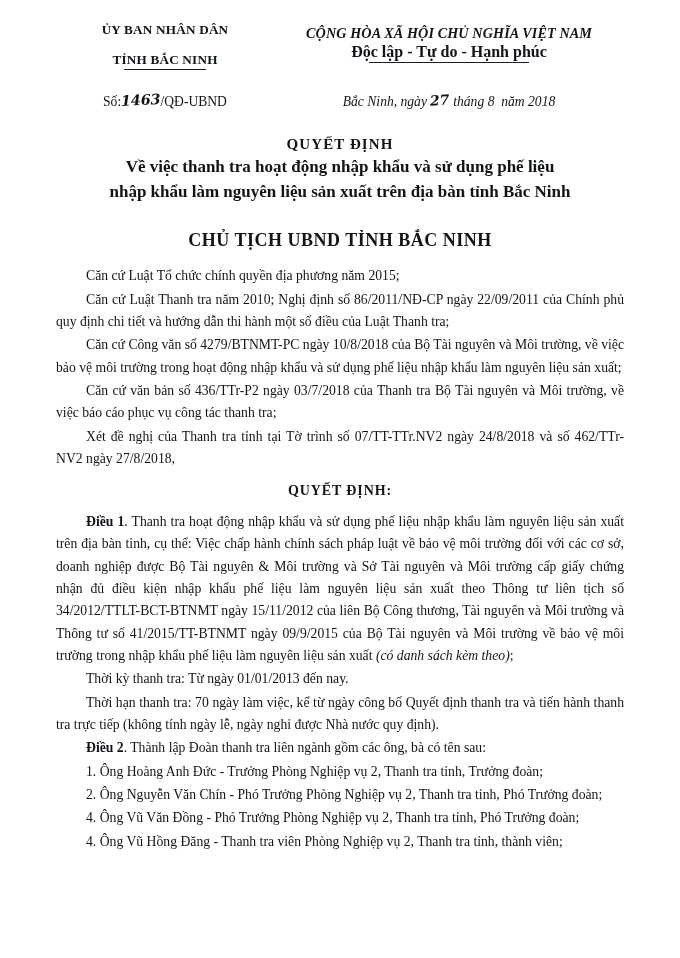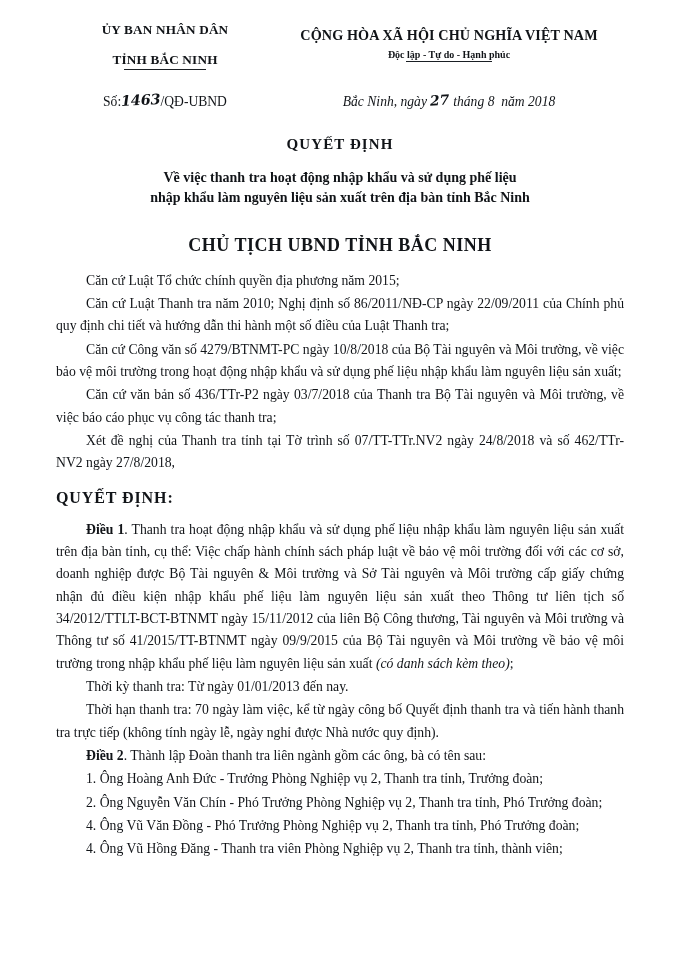--- a/index.html
+++ b/index.html
@@ -51,23 +51,24 @@
   .org-line2:after {
     content: "";
     position: absolute;
     left: 14px; right: 14px; bottom: 0;
     border-bottom: 1.1px solid #1a1f24;
   }
   .nation-line1 {
     font-size: 14.2px;
     font-weight: bold;
     letter-spacing: .1px;
+    font-style: italic;
   }
   .nation-line2 {
-    font-size: 10px;
+    font-size: 16px;
     font-weight: bold;
     margin-top: 1px;
     position: relative;
     display: inline-block;
     padding: 0 4px 2px 4px;
   }
   .nation-line2:after {
     content: "";
     position: absolute;
     left: 22px; right: 22px; bottom: 0;
@@ -113,24 +114,24 @@
   .title-block {
     margin-top: 26px;
     text-align: center;
   }
   .doc-title {
     font-size: 15px;
     font-weight: bold;
     letter-spacing: 1.1px;
   }
   .doc-subtitle {
-    font-size: 14px;
+    font-size: 17px;
     font-weight: bold;
     line-height: 1.45;
-    margin-top: 15px;
+    margin-top: 2px;
     padding: 0 8px;
   }
 
   .authority {
     margin-top: 26px;
     text-align: center;
     font-size: 18px;
     font-weight: bold;
     letter-spacing: .5px;
   }
@@ -141,25 +142,25 @@
     font-size: 13.7px;
     line-height: 1.63;
     text-align: justify;
     text-justify: inter-word;
   }
   .body p {
     margin: 0 0 1px 0;
     text-indent: 30px;
   }
   .center-bold {
-    text-align: left;
+    text-align: center;
     text-indent: 0 !important;
     font-weight: bold;
     letter-spacing: .9px;
-    font-size: 16px;
+    font-size: 14px;
     margin: 10px 0 8px 0 !important;
   }
   .b { font-weight: bold; }
   .i { font-style: italic; }
 
   
   .sublist p { text-indent: 30px; }
 </style>
 </head>
 <body>

